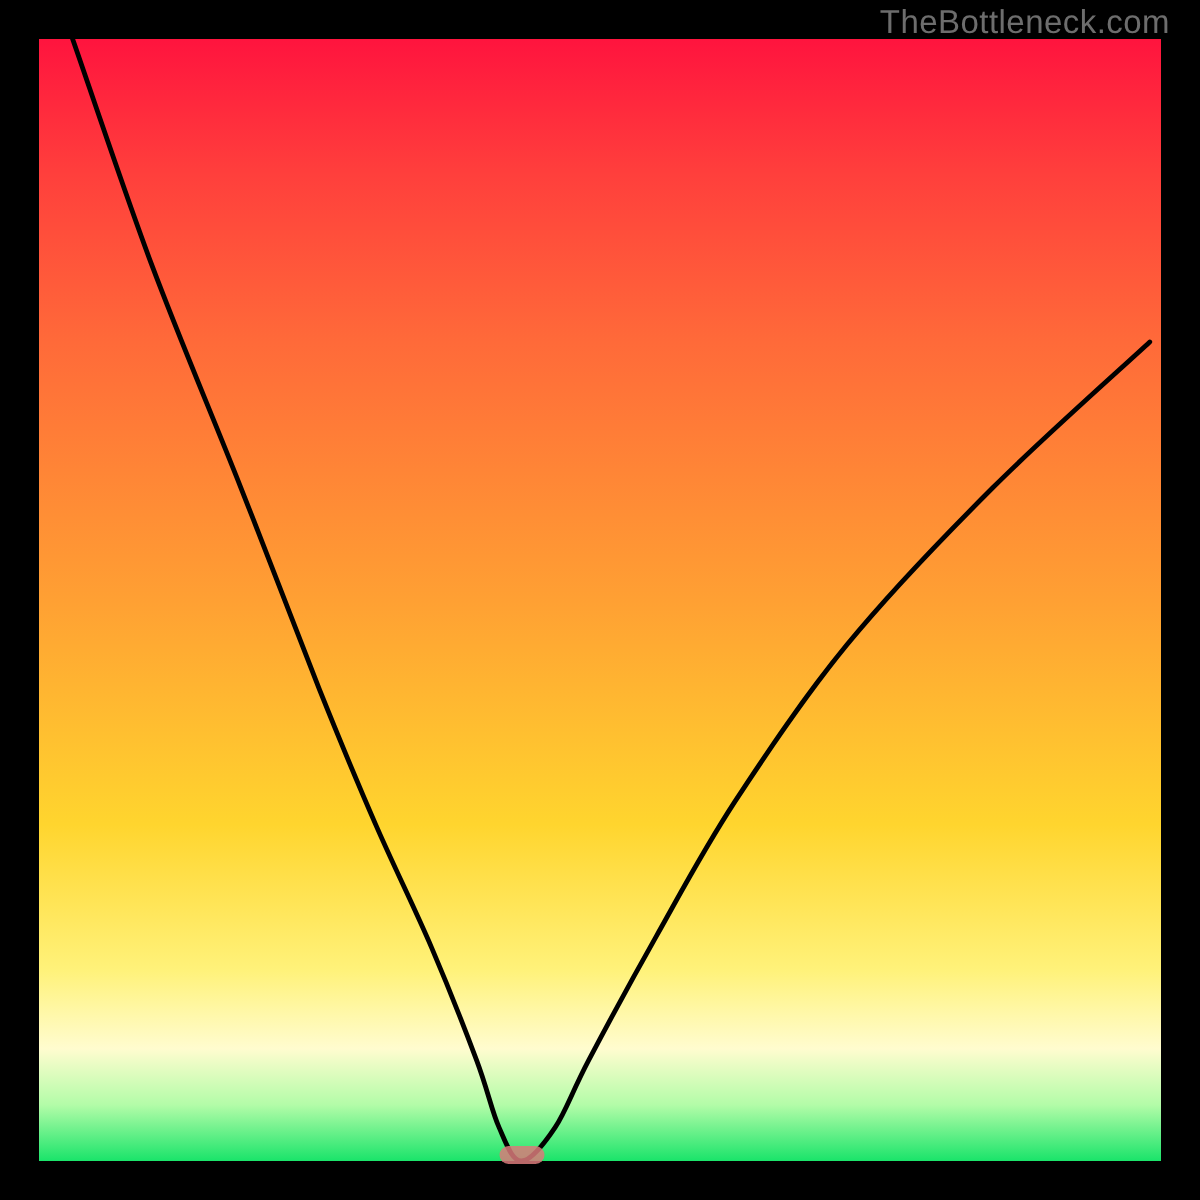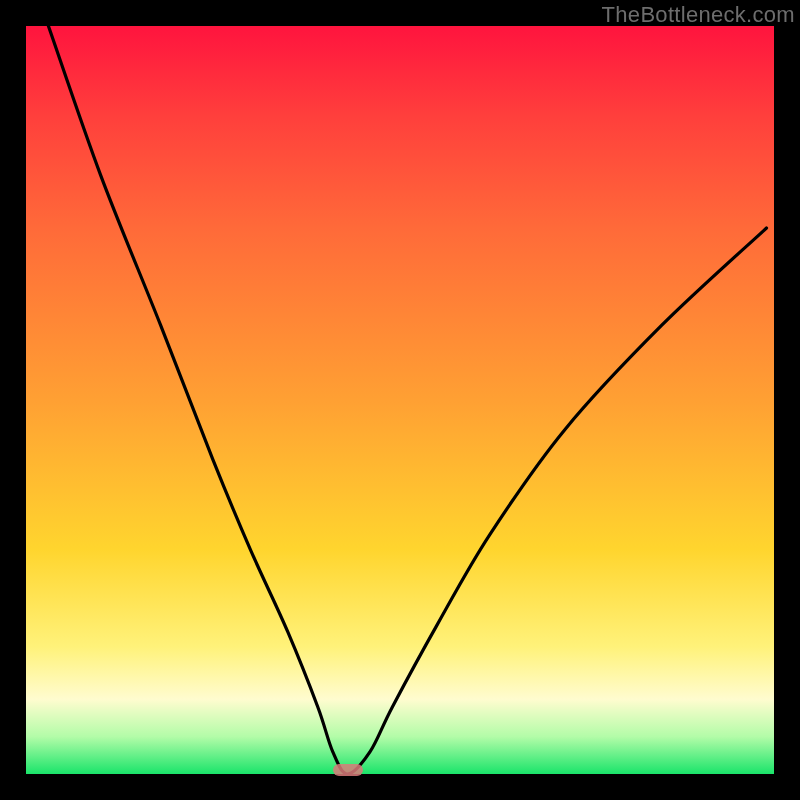--- a/index.html
+++ b/index.html
@@ -24,21 +24,21 @@
       #ffa033 50%,
       #ffd52e 70%,
       #fff27a 83%,
       #fffccf 90%,
       #b3fca8 95%,
       #1ae46a 100%);
   }
   .watermark {
     position: absolute;
     top: 2px;
-    right: 5px;
+    right: 20px;
     color: #6d6d6d;
     font-size: 22px;
     letter-spacing: 0.3px;
     font-weight: 500;
     user-select: none;
   }
   .minimum-marker {
     position: absolute;
     width: 30px;
     height: 12px;

